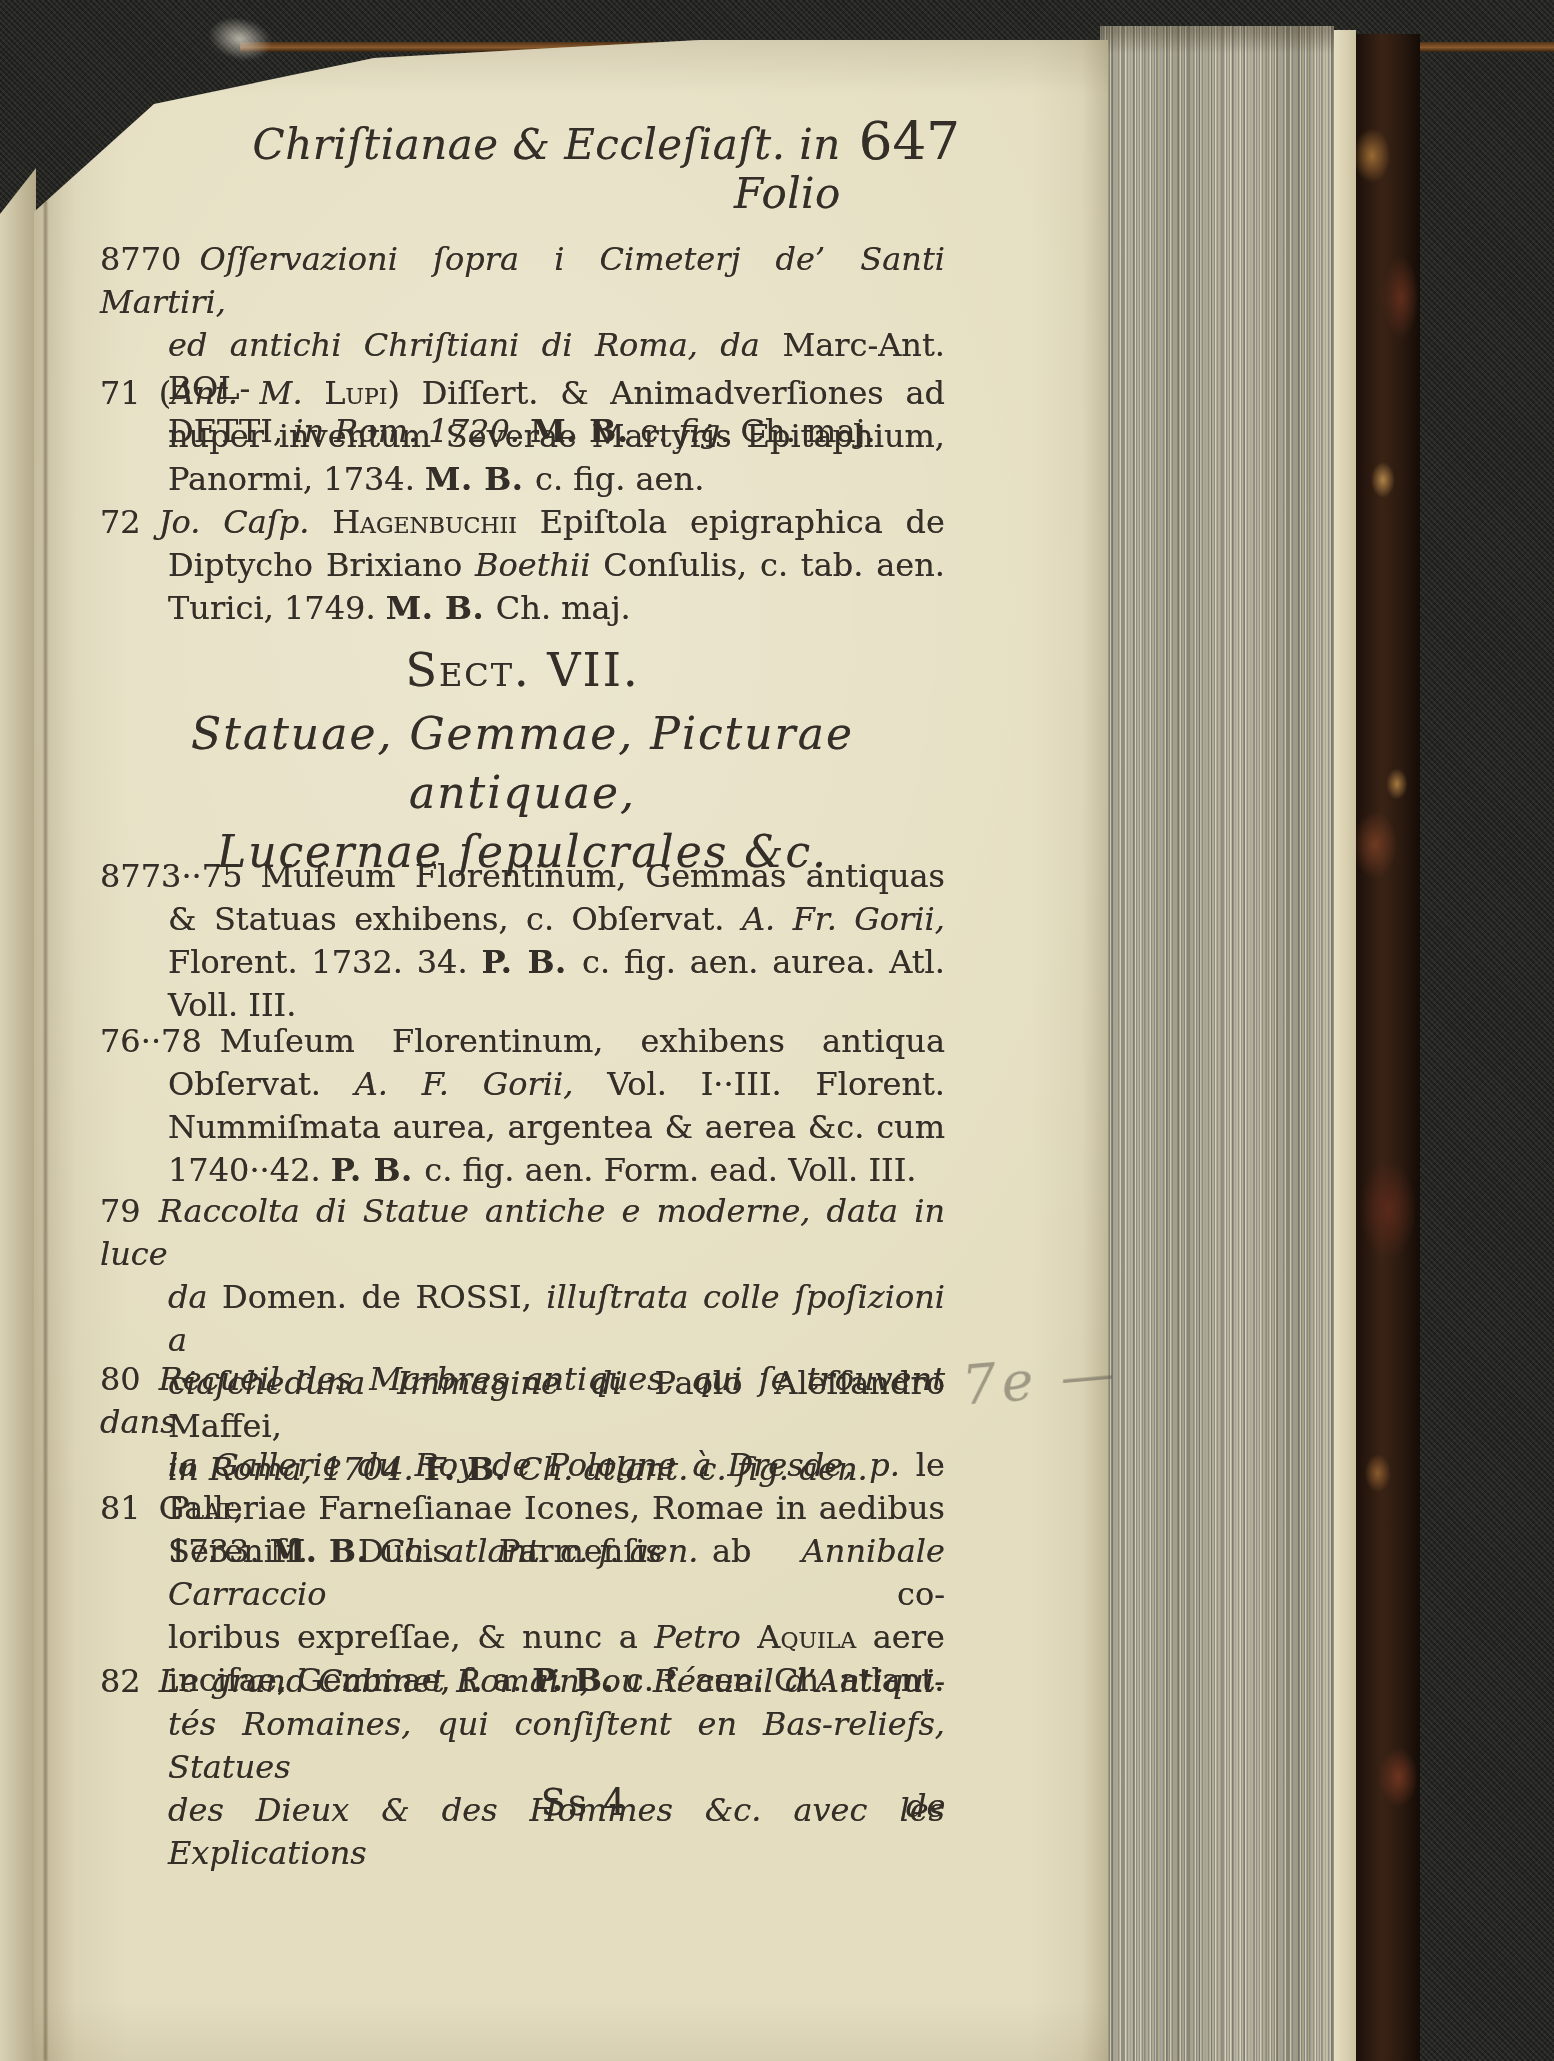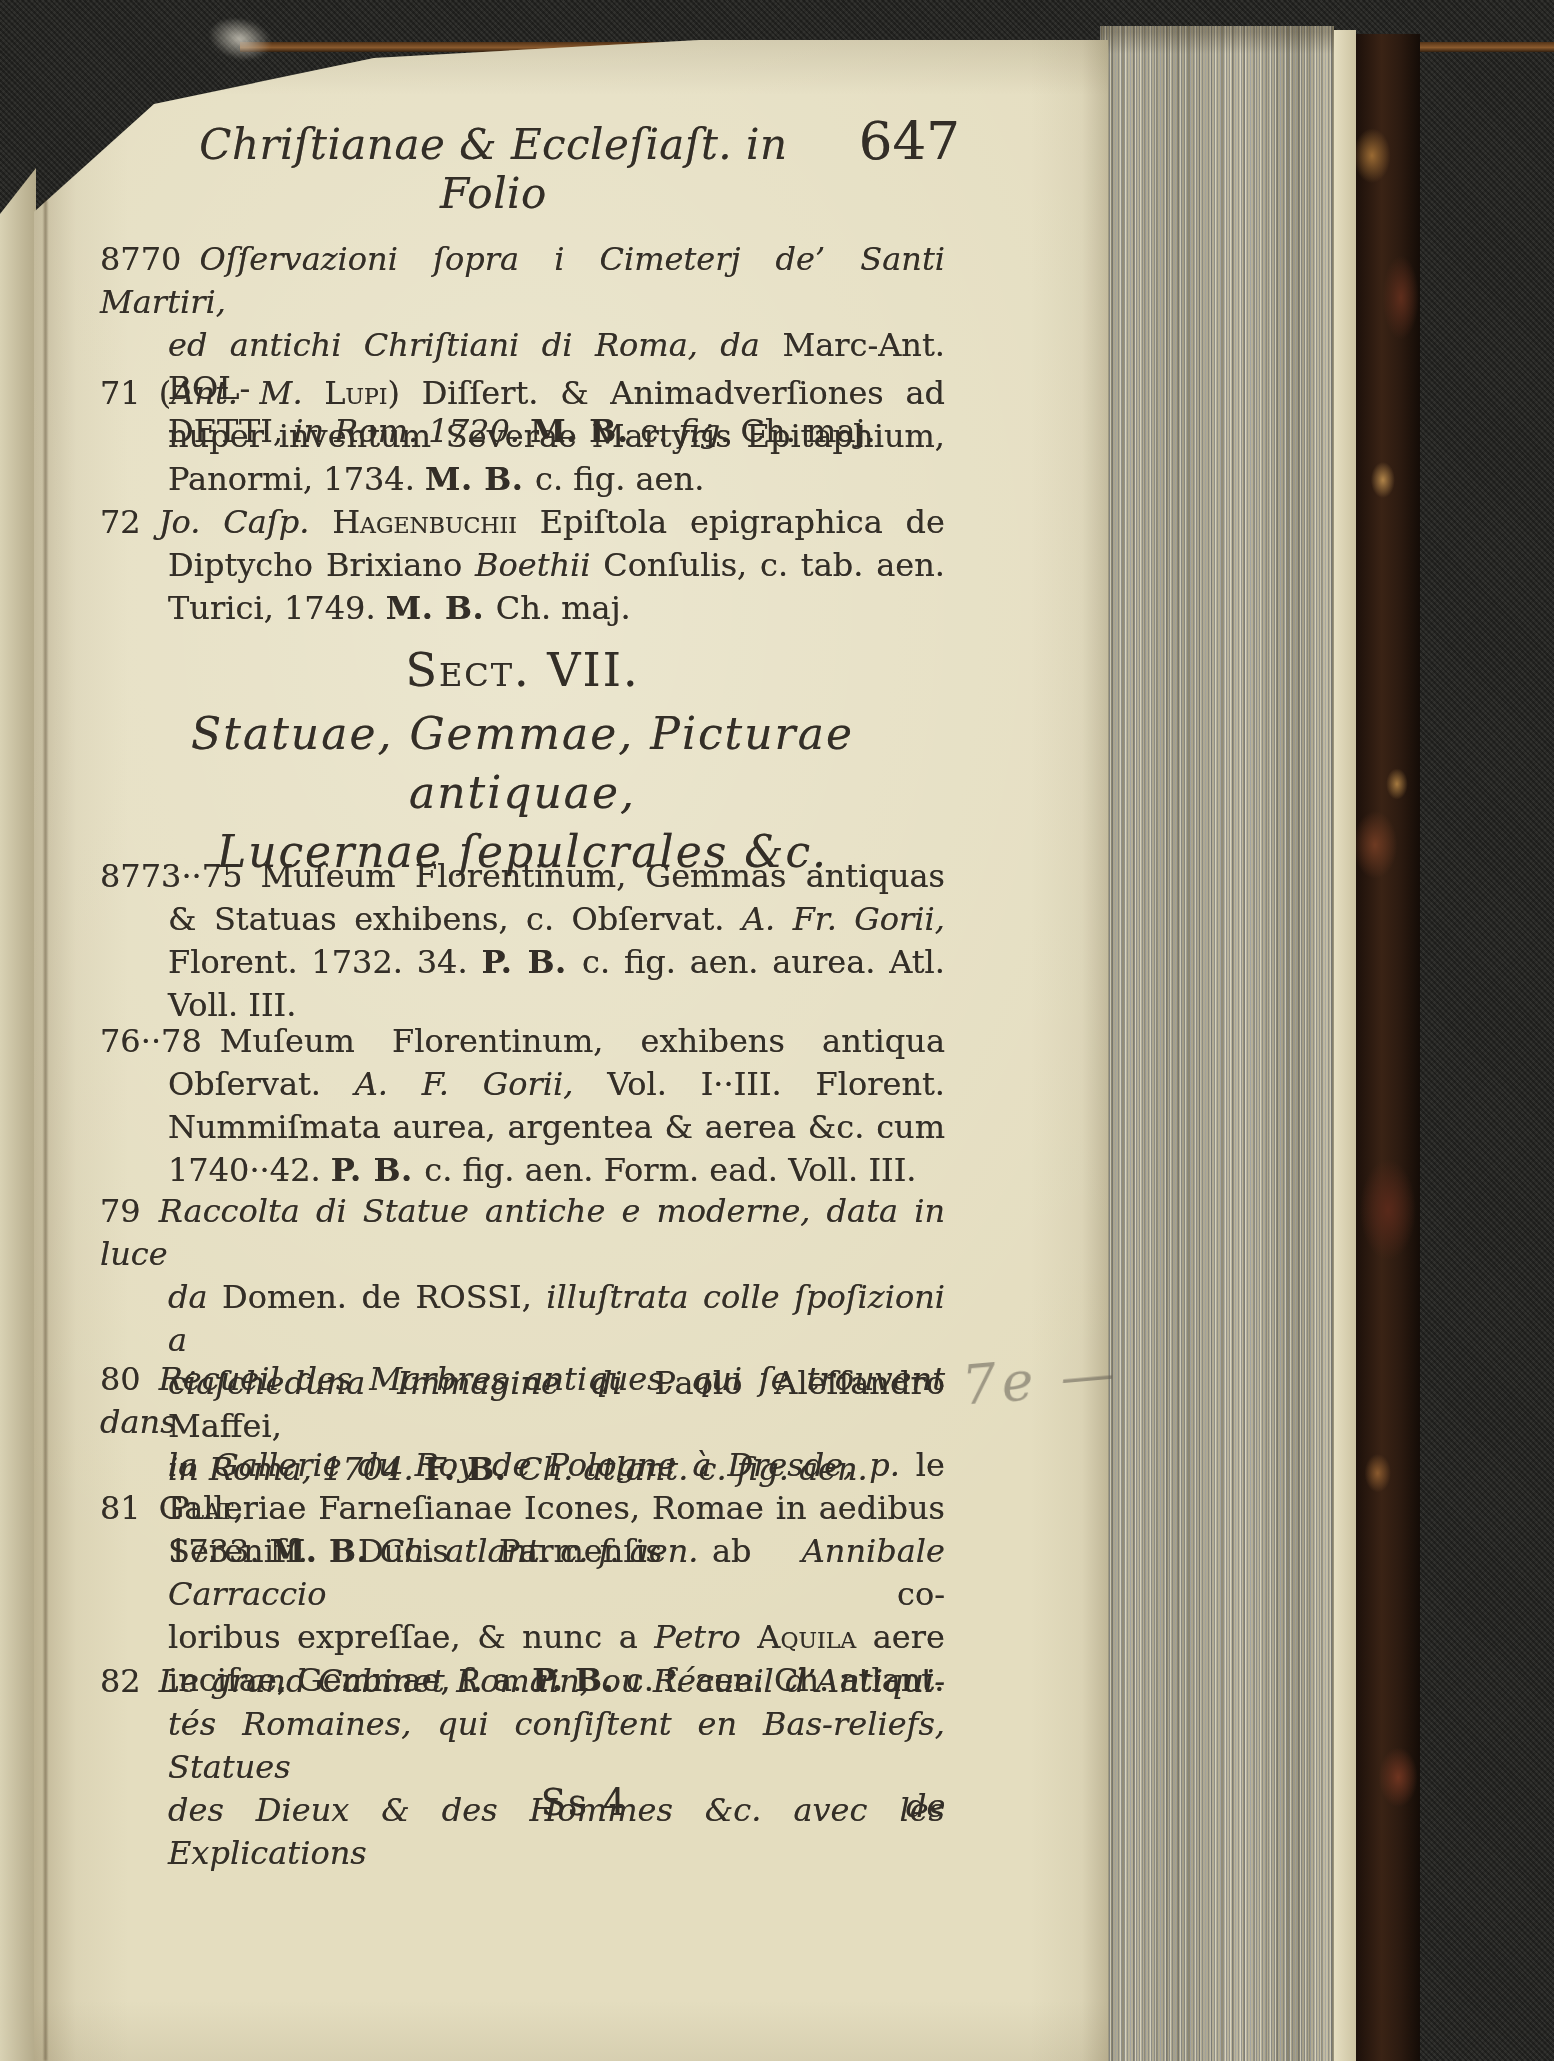--- a/index.html
+++ b/index.html
@@ -53,21 +53,21 @@
       linear-gradient(90deg, rgba(110,92,55,.32) 0, rgba(110,92,55,.07) 42px, rgba(0,0,0,0) 95px),
       linear-gradient(270deg, rgba(108,94,60,.30) 0, rgba(108,94,60,.08) 26px, rgba(0,0,0,0) 78px),
       linear-gradient(180deg, rgba(118,104,70,.20) 0, rgba(0,0,0,0) 55px),
       linear-gradient(0deg, rgba(118,104,70,.12) 0, rgba(0,0,0,0) 60px);
     clip-path:polygon(0 172px,120px 64px,340px 18px,62% 0,100% 0,100% 100%,0 100%);}
   .crease{position:absolute;left:44px;top:200px;width:3px;height:1861px;z-index:4;
     background:rgba(62,48,26,.40);filter:blur(1px);}
   
   .txt{color:#332e27;text-shadow:0 0 .6px rgba(51,46,39,.55);}
   .header-row{position:absolute;left:100px;top:110px;width:860px;z-index:5;display:flex;align-items:baseline;}
-  .running-title{flex:1;text-align:center;font-style:italic;font-size:42px;letter-spacing:.5px;padding-left:46px;}
+  .running-title{flex:1;text-align:right;font-style:italic;font-size:42px;letter-spacing:.5px;padding-left:46px;}
   .folio-number{font-size:53px;padding-left:18px;}
   .entries-layer{position:absolute;left:100px;top:0;width:845px;height:1566px;z-index:5;}
   .entry{position:absolute;width:845px;font-size:32px;line-height:43px;}
   .line{white-space:normal;}
   .line.j{text-align:justify;text-align-last:justify;}
   .line.cont{margin-left:68px;width:777px;}
   .sg-num{font-style:normal;padding-right:18px;}
   .sg-rm{font-style:normal;}
   .sg-it{font-style:italic;}
   .sg-sc{font-variant-caps:small-caps;}

